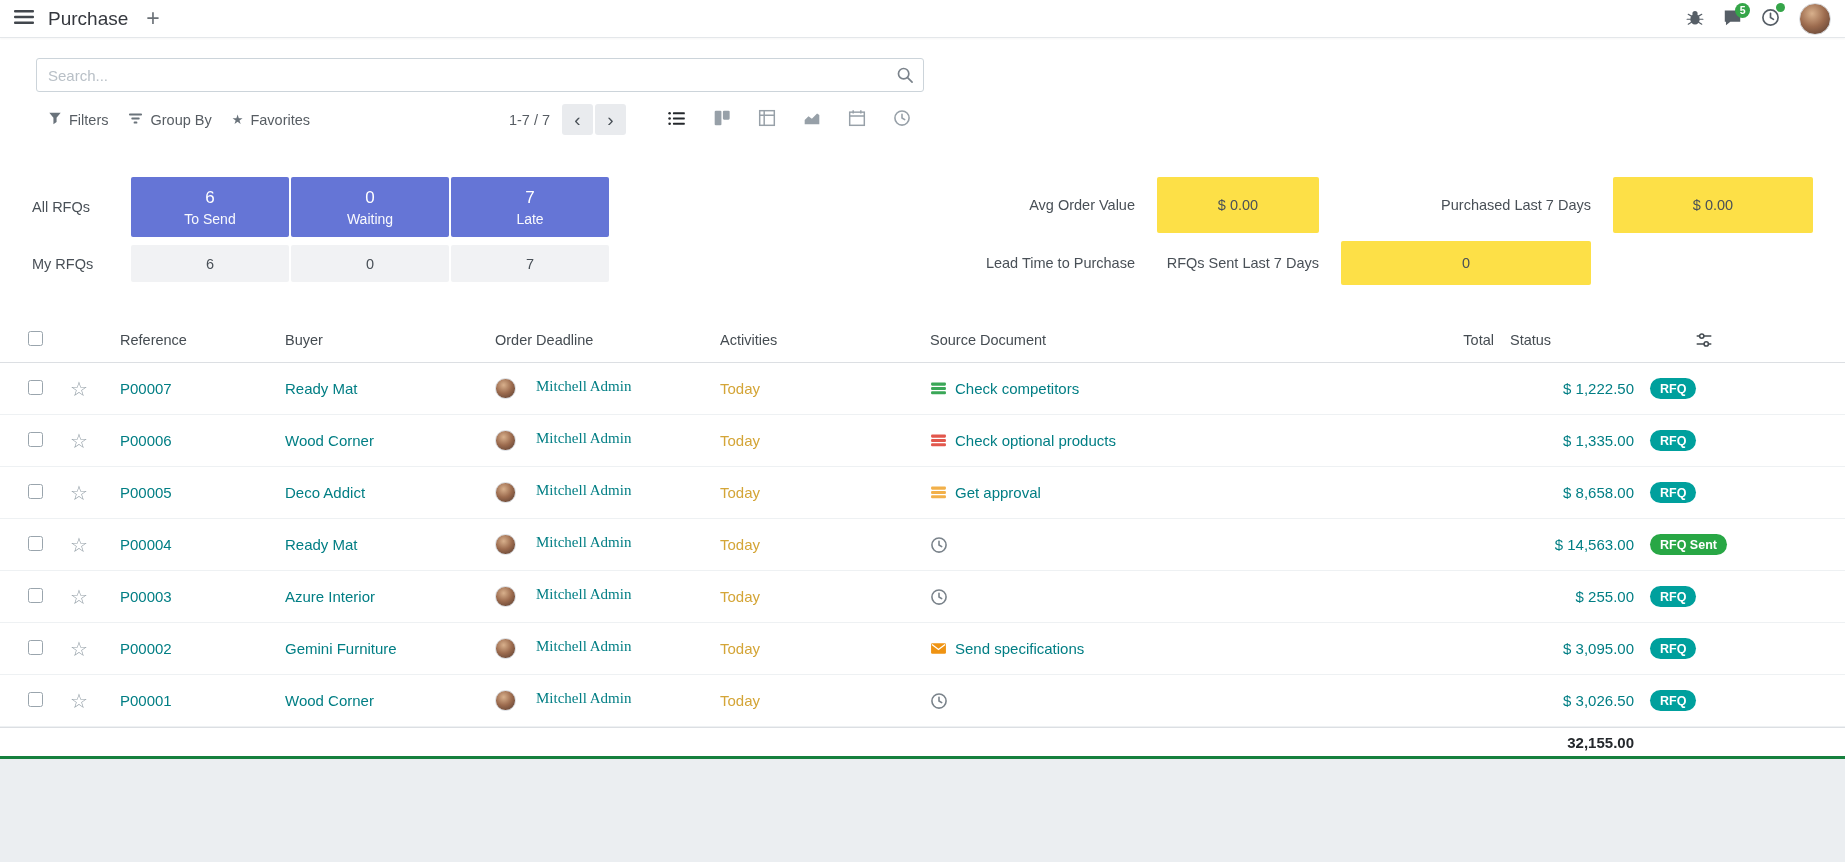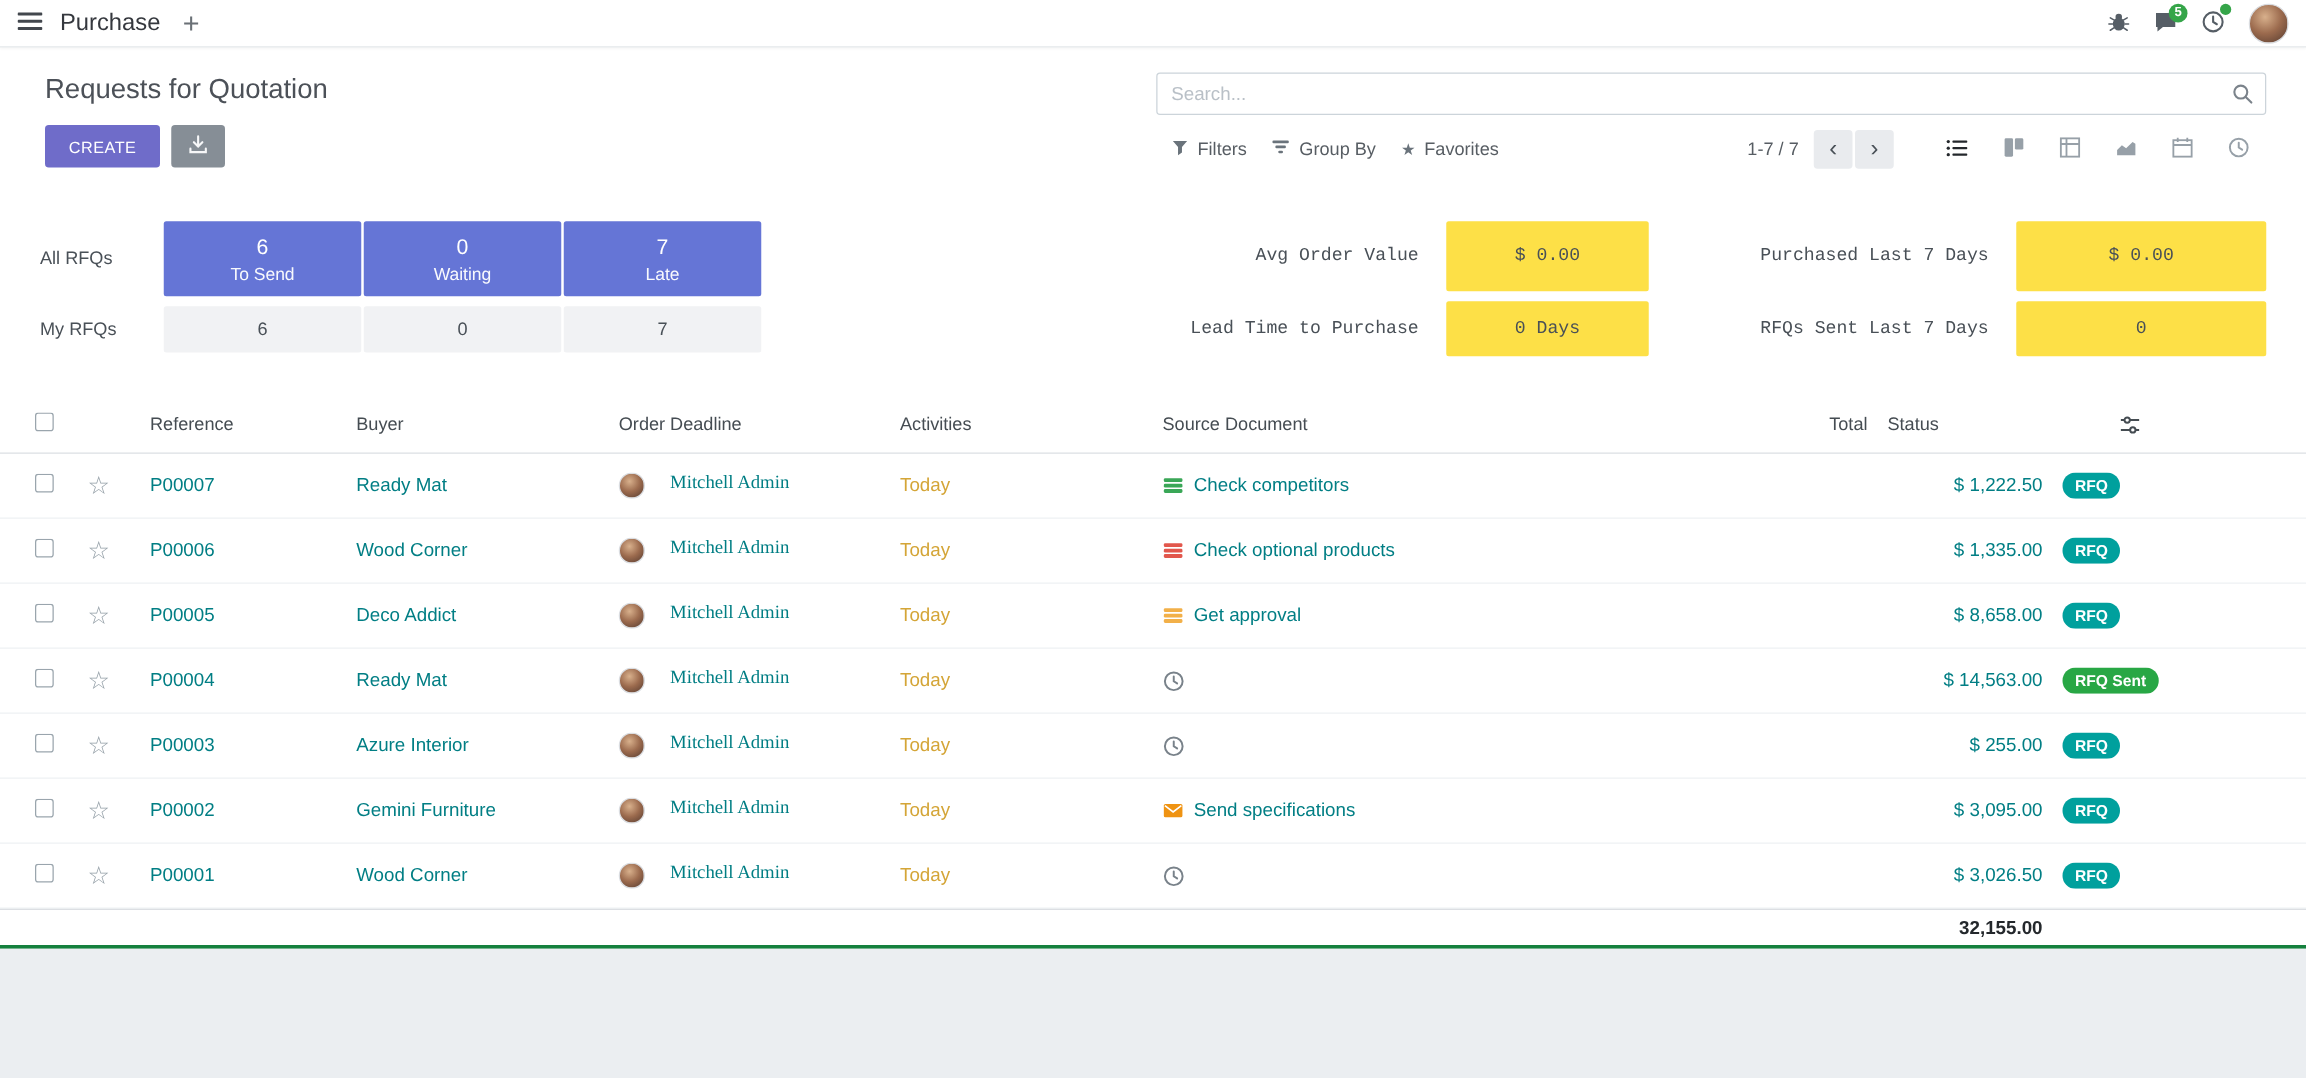--- a/index.html
+++ b/index.html
@@ -48,21 +48,21 @@
   .view-btn.active{color:#24282c;}
 
   
   .dashboard{display:flex;padding:36px 32px 0 32px;align-items:flex-start;}
   .dash-grid{display:grid;grid-template-columns:97px 158px 158px 158px;grid-template-rows:60px 37px;column-gap:2px;row-gap:8px;}
   .dash-label{display:flex;align-items:center;font-size:14.5px;color:#495057;}
   .card-blue{background:var(--card-blue);color:#fff;border-radius:2px;display:flex;flex-direction:column;align-items:center;justify-content:center;gap:3px;cursor:pointer;}
   .card-blue .num{font-size:17px;}
   .card-blue .lbl{font-size:14px;opacity:.96;}
   .card-gray{background:#f1f2f4;border-radius:2px;display:flex;align-items:center;justify-content:center;font-size:14.5px;color:#495057;cursor:pointer;}
-  .kpis{margin-left:auto;display:grid;grid-template-columns:230px 162px 250px 200px;grid-template-rows:56px 44px;column-gap:22px;row-gap:8px;align-items:center;font-family:Liberation Mono, monospace;}
+  .kpis{margin-left:auto;display:grid;grid-template-columns:230px 162px 250px 200px;grid-template-rows:56px 44px;column-gap:22px;row-gap:8px;align-items:center;}
   .kpi-label{text-align:right;font-size:14.5px;color:#495057;}
   .kpi-value{background:#fde047;height:100%;display:flex;align-items:center;justify-content:center;font-size:14.5px;color:#495057;border-radius:2px;cursor:pointer;}
 
   
   .table{margin-top:32px;}
   .thead,.trow,.tfoot{display:grid;grid-template-columns:64px 50px 165px 210px 225px 210px 330px 250px 140px 120px 1fr;align-items:center;}
   .cell{padding:0 6px;overflow:hidden;white-space:nowrap;}
   .thead{height:46px;border-bottom:1px solid #dcdfe3;}
   .thead .cell{font-size:14.5px;color:#454c52;font-weight:500;}
   .c-check{padding-left:28px;}
@@ -122,32 +122,20 @@
             </svg></span>
         <span class="nav-badge"></span>
       </button>
       <button class="nav-btn">
         <span class="avatar"></span>
       </button>
     </div>
   </header>
 
   <div class="control-panel">
-    <div class="cp-left">
-      <h1 class="page-title">Requests for Quotation</h1>
-      <div class="cp-buttons">
-        <button class="btn-create">CREATE</button>
-        <button class="btn-export">
-          <span><svg width="17" height="17" viewBox="0 0 16 16" fill="none" stroke="currentColor" stroke-width="1.6" stroke-linecap="round">
-                <path d="M8 2v7.2M4.8 6.4L8 9.6l3.2-3.2"></path>
-                <path d="M2.2 11.2v2.6h11.6v-2.6"></path>
-              </svg></span>
-        </button>
-      </div>
-    </div>
     <div class="cp-right">
       <div class="search-box">
         <input placeholder="Search..." style="">
         <span class="search-mag"><svg width="18" height="18" viewBox="0 0 16 16" fill="none" stroke="currentColor" stroke-width="1.5">
               <circle cx="6.8" cy="6.8" r="4.6"></circle>
               <path d="M10.3 10.3L14.3 14.3" stroke-linecap="round"></path>
             </svg></span>
       </div>
       <div class="search-sub">
         <div class="filter-group">
@@ -241,21 +229,20 @@
       <div class="card-gray">6</div>
       <div class="card-gray">0</div>
       <div class="card-gray">7</div>
     </div>
     <div class="kpis">
       <div class="kpi-label">Avg Order Value</div>
       <div class="kpi-value">$ 0.00</div>
       <div class="kpi-label">Purchased Last 7 Days</div>
       <div class="kpi-value">$ 0.00</div>
       <div class="kpi-label">Lead Time to Purchase</div>
-      <div class="kpi-value">0 Days</div>
       <div class="kpi-label">RFQs Sent Last 7 Days</div>
       <div class="kpi-value">0</div>
     </div>
   </div>
 
   <div class="table">
     <div class="thead">
       <div class="cell c-check"><span class="checkbox"></span></div>
       <div class="cell"></div>
       <div class="cell">Reference</div>

